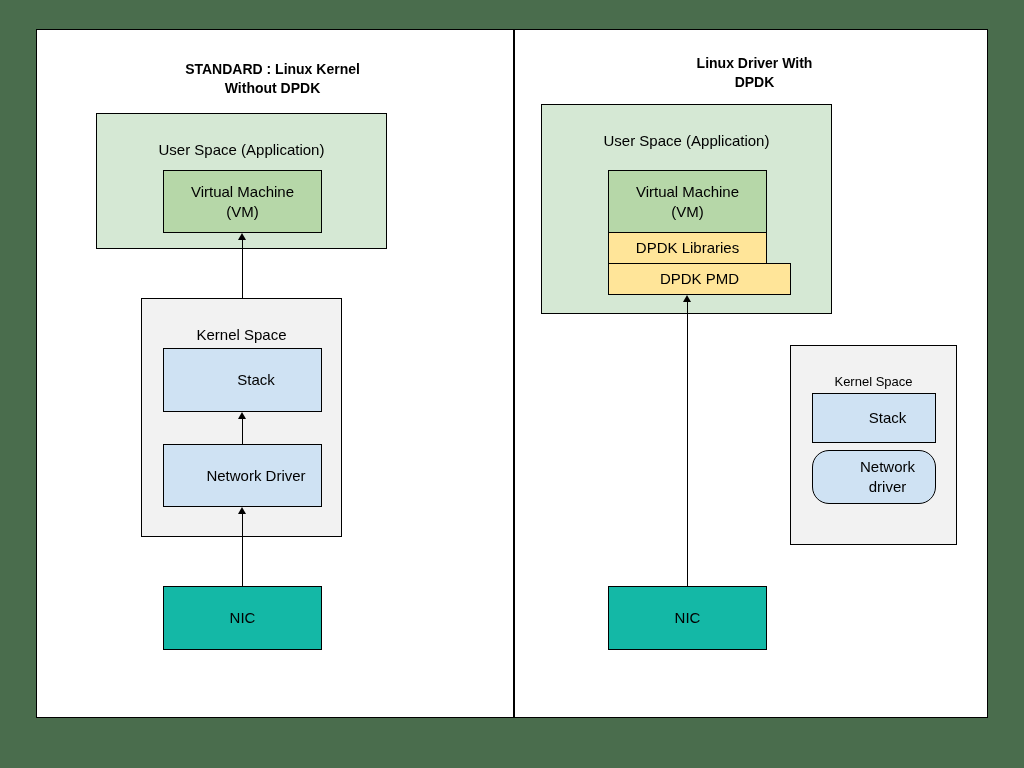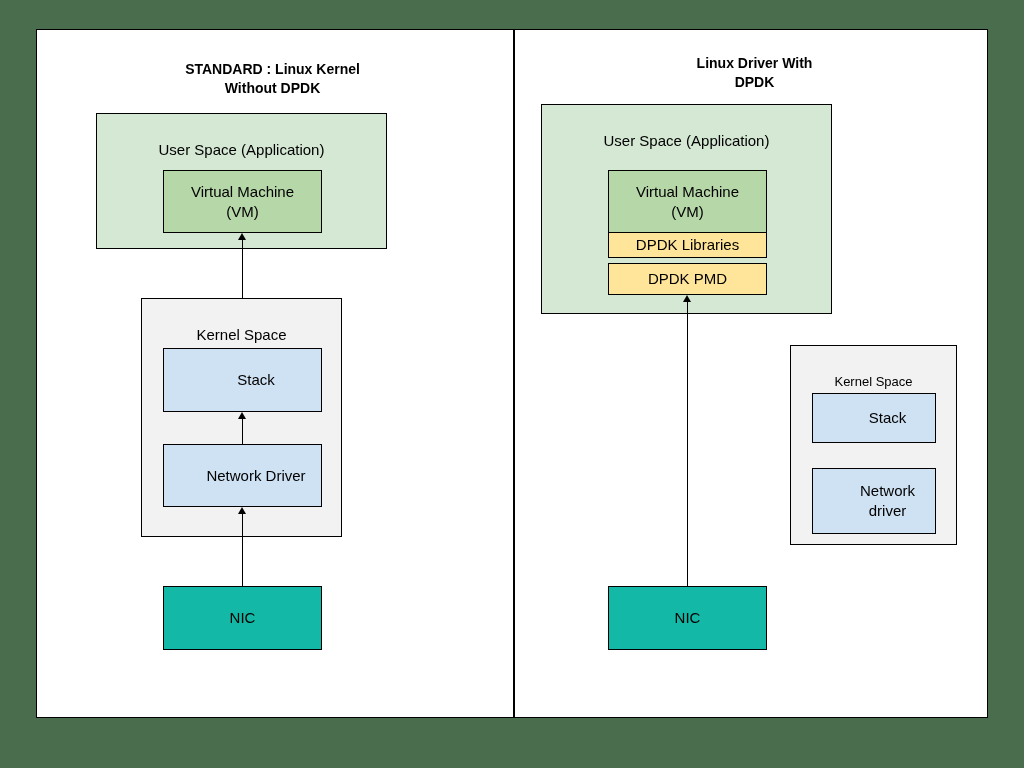--- a/index.html
+++ b/index.html
@@ -122,31 +122,31 @@
   <div class="panel-title" style="left:506px; top:24px; width:423px;">Linux Driver With
 DPDK</div>
 
   <div class="box green-outer box-label-top" style="left:504px; top:74px; width:291px; height:210px;">
     <span>User Space (Application)</span>
   </div>
 
   <div class="box green-inner" style="left:571px; top:140px; width:159px; height:63px;">Virtual Machine
 (VM)</div>
 
-  <div class="box yellow" style="left:571px; top:202px; width:159px; height:26px;">DPDK Libraries</div>
+  <div class="box yellow" style="left:571px; top:202px; width:159px; height:32px;">DPDK Libraries</div>
 
-  <div class="box yellow" style="left:571px; top:233px; width:159px; height:32px;">DPDK PMD</div>
+  <div class="box yellow" style="left:571px; top:233px; width:183px; height:32px;">DPDK PMD</div>
 
   <div class="arrow-line" style="left:650px; top:272px; height:285px;"></div>
   <div class="arrow-head" style="left:646px; top:265px;"></div>
 
   <div class="box grey box-label-top" style="left:753px; top:315px; width:167px; height:200px;">
     <span style="font-size:13px;">Kernel Space</span>
   </div>
 
   <div class="box blue" style="left:775px; top:363px; width:124px; height:50px;">Stack</div>
 
-  <div class="box blue" style="left:775px; top:438px; width:124px; height:66px;">Network
+  <div class="box blue" style="left:775px; top:420px; width:124px; height:54px;border-radius:17px;">Network
 driver</div>
 
   <div class="box pink" style="left:571px; top:556px; width:159px; height:64px;">NIC</div>
 
 </div>
 
 </body></html>

